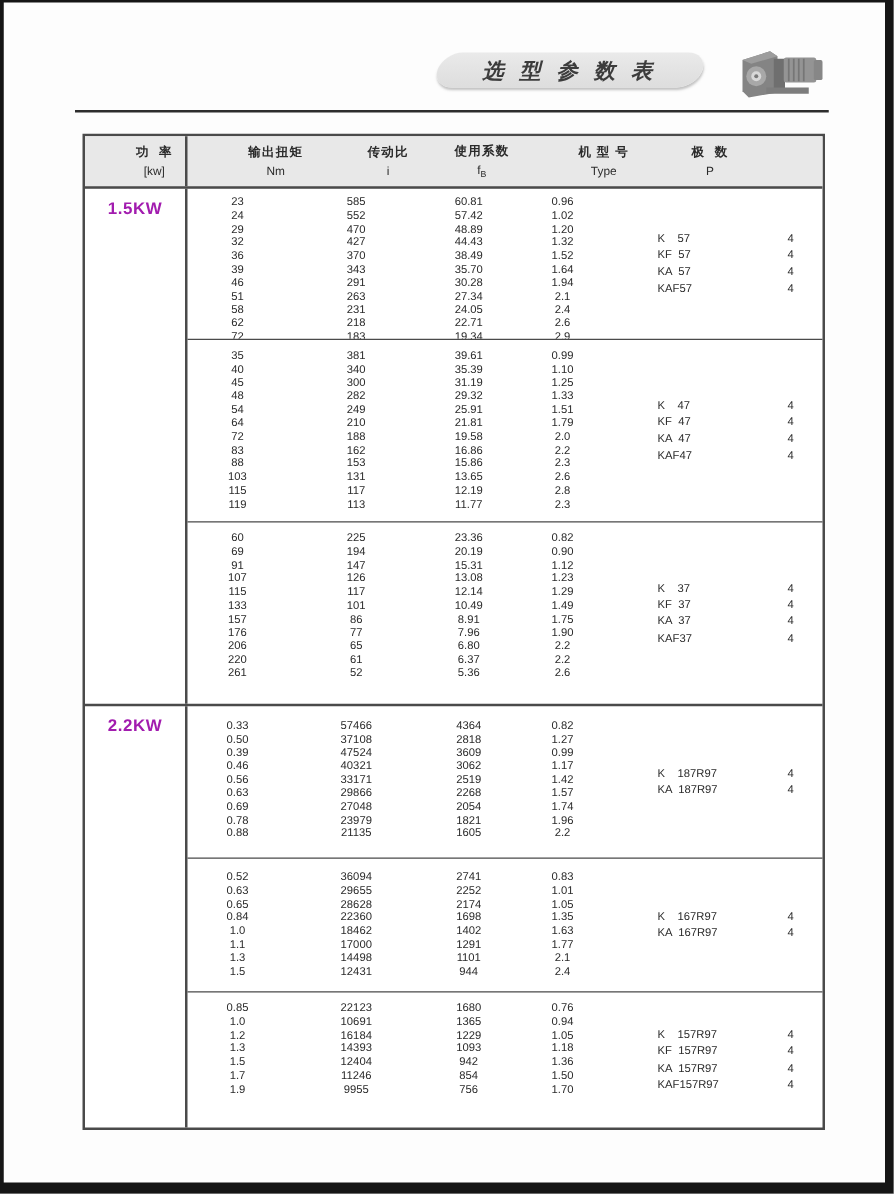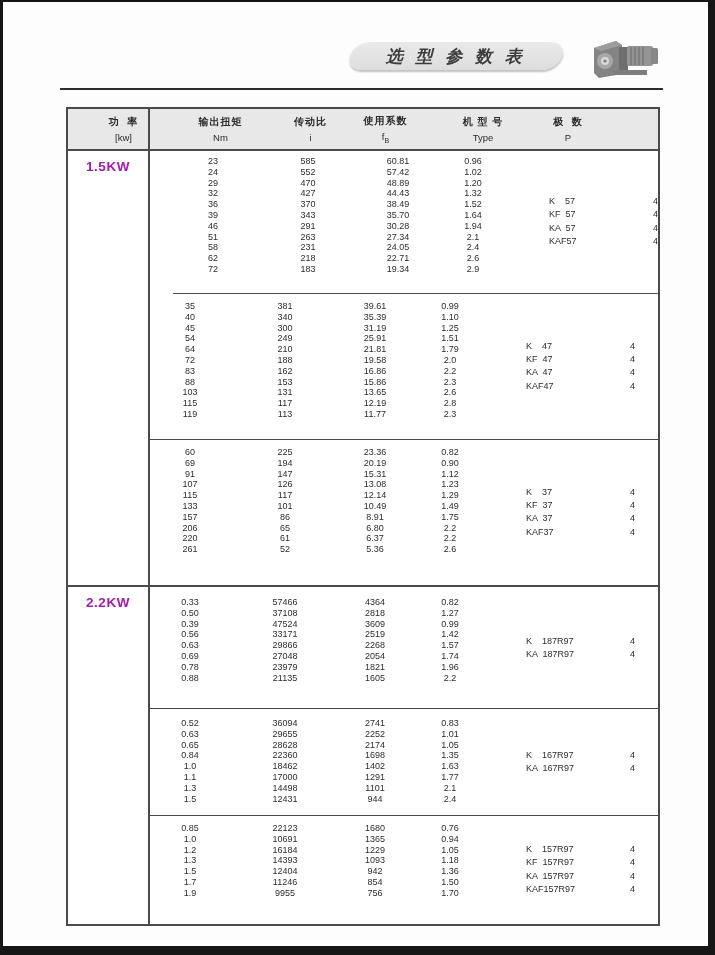--- a/index.html
+++ b/index.html
@@ -53,21 +53,21 @@
 
   .section { display:flex; border-bottom:2px solid #4a4a4a; }
   .section:last-child { border-bottom:none; }
   .power-col { width:82px; border-right:2px solid #4a4a4a; }
   .power-label { display:block; text-align:center; margin-top:8px; font-size:13.5px; font-weight:bold; color:#a21caf; letter-spacing:0.5px; }
   .blocks { flex:1; }
 
   .block { position:relative; border-bottom:1px solid #4a4a4a; overflow:hidden; }
   .block:last-child { border-bottom:none; }
   
-  #sections .section:nth-child(1) .block:nth-child(1){ height:143px; padding-top:5px;margin-left:23px; }
+  #sections .section:nth-child(1) .block:nth-child(1){ height:121px; padding-top:5px; }
   #sections .section:nth-child(1) .block:nth-child(2){ height:146px; padding-top:7px; }
   #sections .section:nth-child(1) .block:nth-child(3){ height:145px; padding-top:7px; }
   #sections .section:nth-child(2) .block:nth-child(1){ height:122px; padding-top:10px; }
   #sections .section:nth-child(2) .block:nth-child(2){ height:107px; padding-top:9px; }
   #sections .section:nth-child(2) .block:nth-child(3){ height:108px; padding-top:7px; }
 
   .row { display:flex; height:10.8px; line-height:10.8px; }
   .c { display:block; text-align:center; }
   .c.speed  { width:80px; }
   .c.torque { width:110px; }
@@ -244,20 +244,26 @@
     <span class="c ratio">35.39</span>
     <span class="c factor">1.10</span>
   </div>
                 <div class="row">
     <span class="c speed">45</span>
     <span class="c torque">300</span>
     <span class="c ratio">31.19</span>
     <span class="c factor">1.25</span>
   </div>
                 <div class="row">
+    <span class="c speed">48</span>
+    <span class="c torque">282</span>
+    <span class="c ratio">29.32</span>
+    <span class="c factor">1.33</span>
+  </div>
+                <div class="row">
     <span class="c speed">54</span>
     <span class="c torque">249</span>
     <span class="c ratio">25.91</span>
     <span class="c factor">1.51</span>
   </div>
                 <div class="row">
     <span class="c speed">64</span>
     <span class="c torque">210</span>
     <span class="c ratio">21.81</span>
     <span class="c factor">1.79</span>
@@ -354,20 +360,26 @@
     <span class="c speed">133</span>
     <span class="c torque">101</span>
     <span class="c ratio">10.49</span>
     <span class="c factor">1.49</span>
   </div>
                 <div class="row">
     <span class="c speed">157</span>
     <span class="c torque">86</span>
     <span class="c ratio">8.91</span>
     <span class="c factor">1.75</span>
+  </div>
+                <div class="row">
+    <span class="c speed">176</span>
+    <span class="c torque">77</span>
+    <span class="c ratio">7.96</span>
+    <span class="c factor">1.90</span>
   </div>
                 <div class="row">
     <span class="c speed">206</span>
     <span class="c torque">65</span>
     <span class="c ratio">6.80</span>
     <span class="c factor">2.2</span>
   </div>
                 <div class="row">
     <span class="c speed">220</span>
     <span class="c torque">61</span>
@@ -421,20 +433,26 @@
     <span class="c ratio">2818</span>
     <span class="c factor">1.27</span>
   </div>
                 <div class="row">
     <span class="c speed">0.39</span>
     <span class="c torque">47524</span>
     <span class="c ratio">3609</span>
     <span class="c factor">0.99</span>
   </div>
                 <div class="row">
+    <span class="c speed">0.46</span>
+    <span class="c torque">40321</span>
+    <span class="c ratio">3062</span>
+    <span class="c factor">1.17</span>
+  </div>
+                <div class="row">
     <span class="c speed">0.56</span>
     <span class="c torque">33171</span>
     <span class="c ratio">2519</span>
     <span class="c factor">1.42</span>
   </div>
                 <div class="row">
     <span class="c speed">0.63</span>
     <span class="c torque">29866</span>
     <span class="c ratio">2268</span>
     <span class="c factor">1.57</span>

